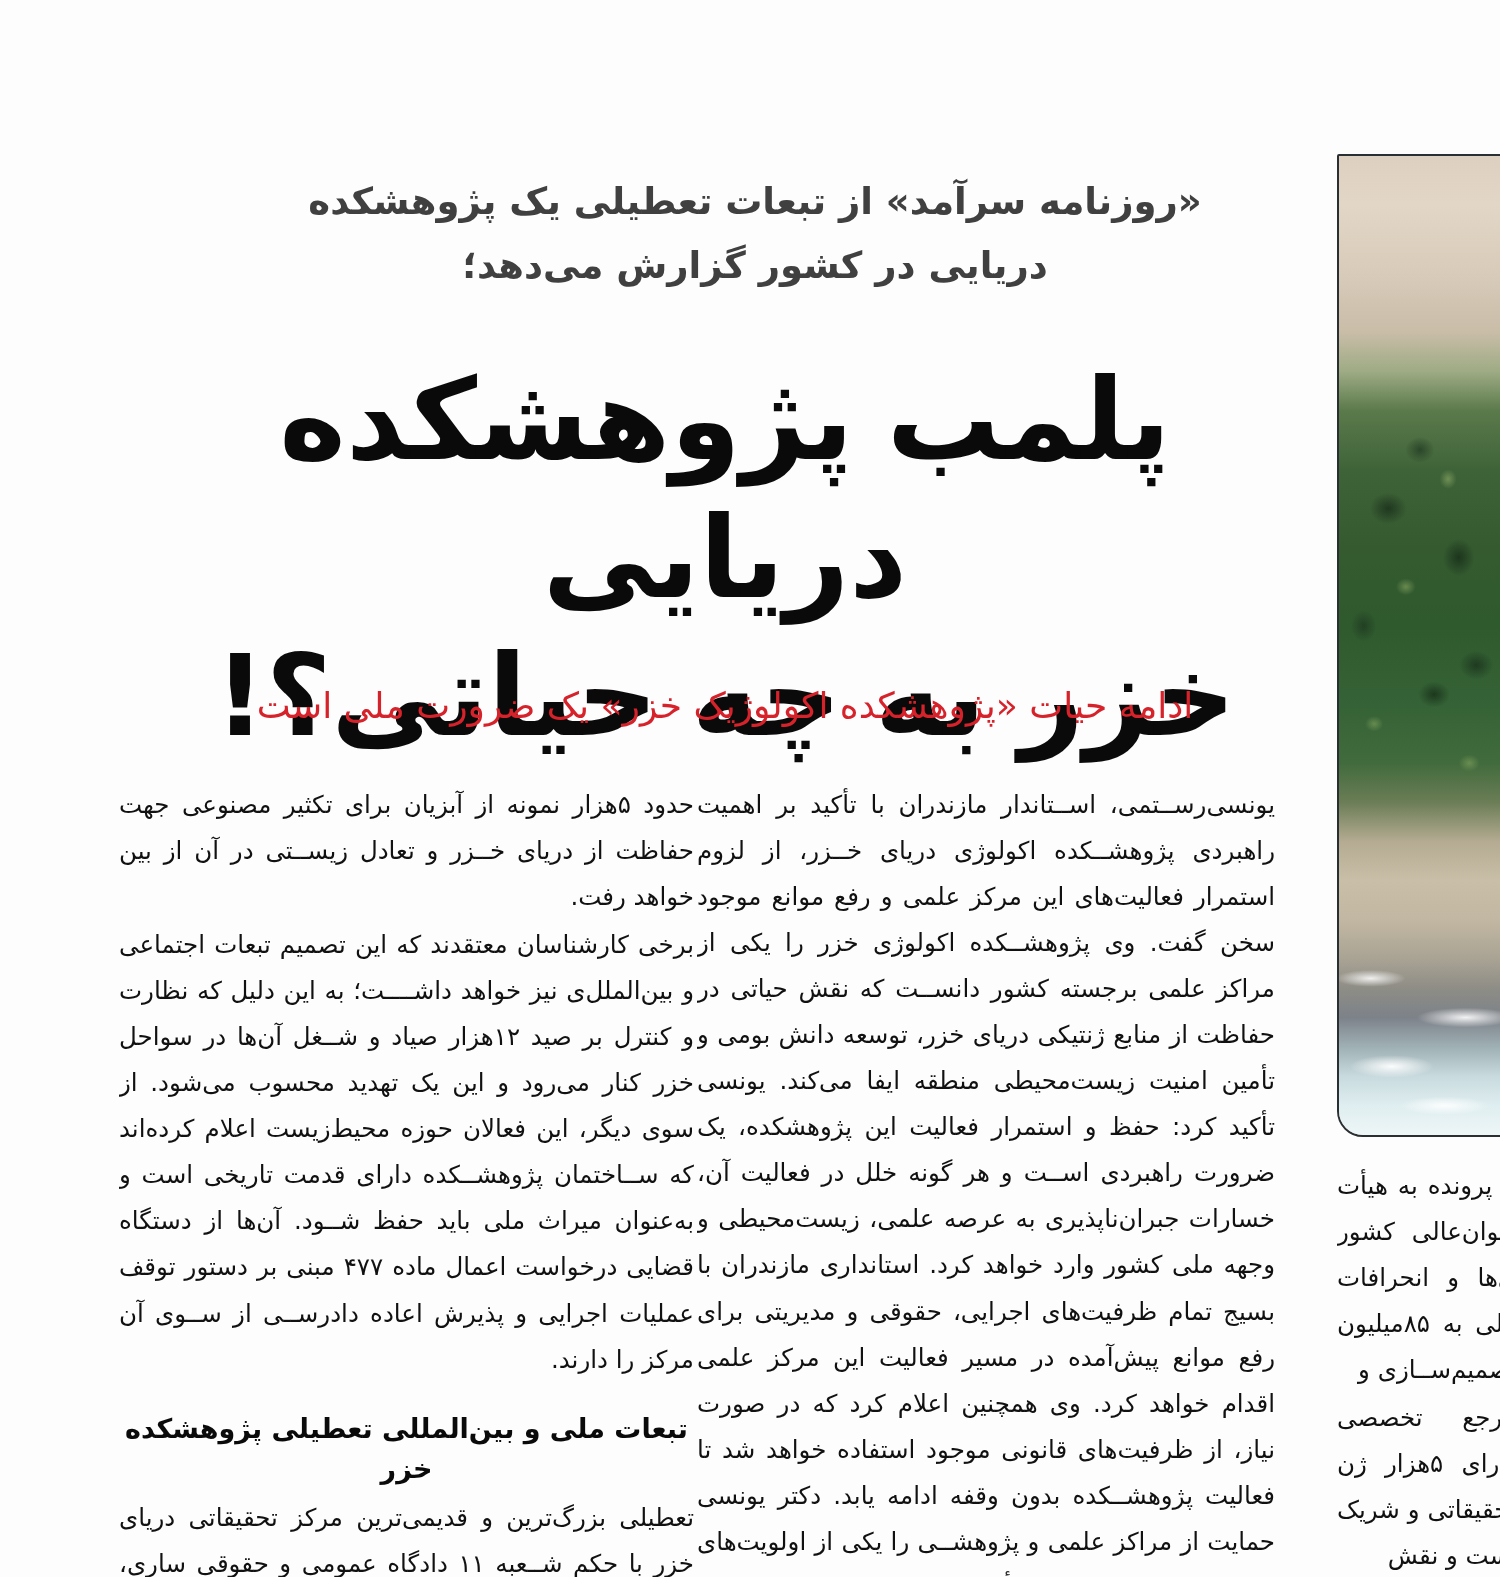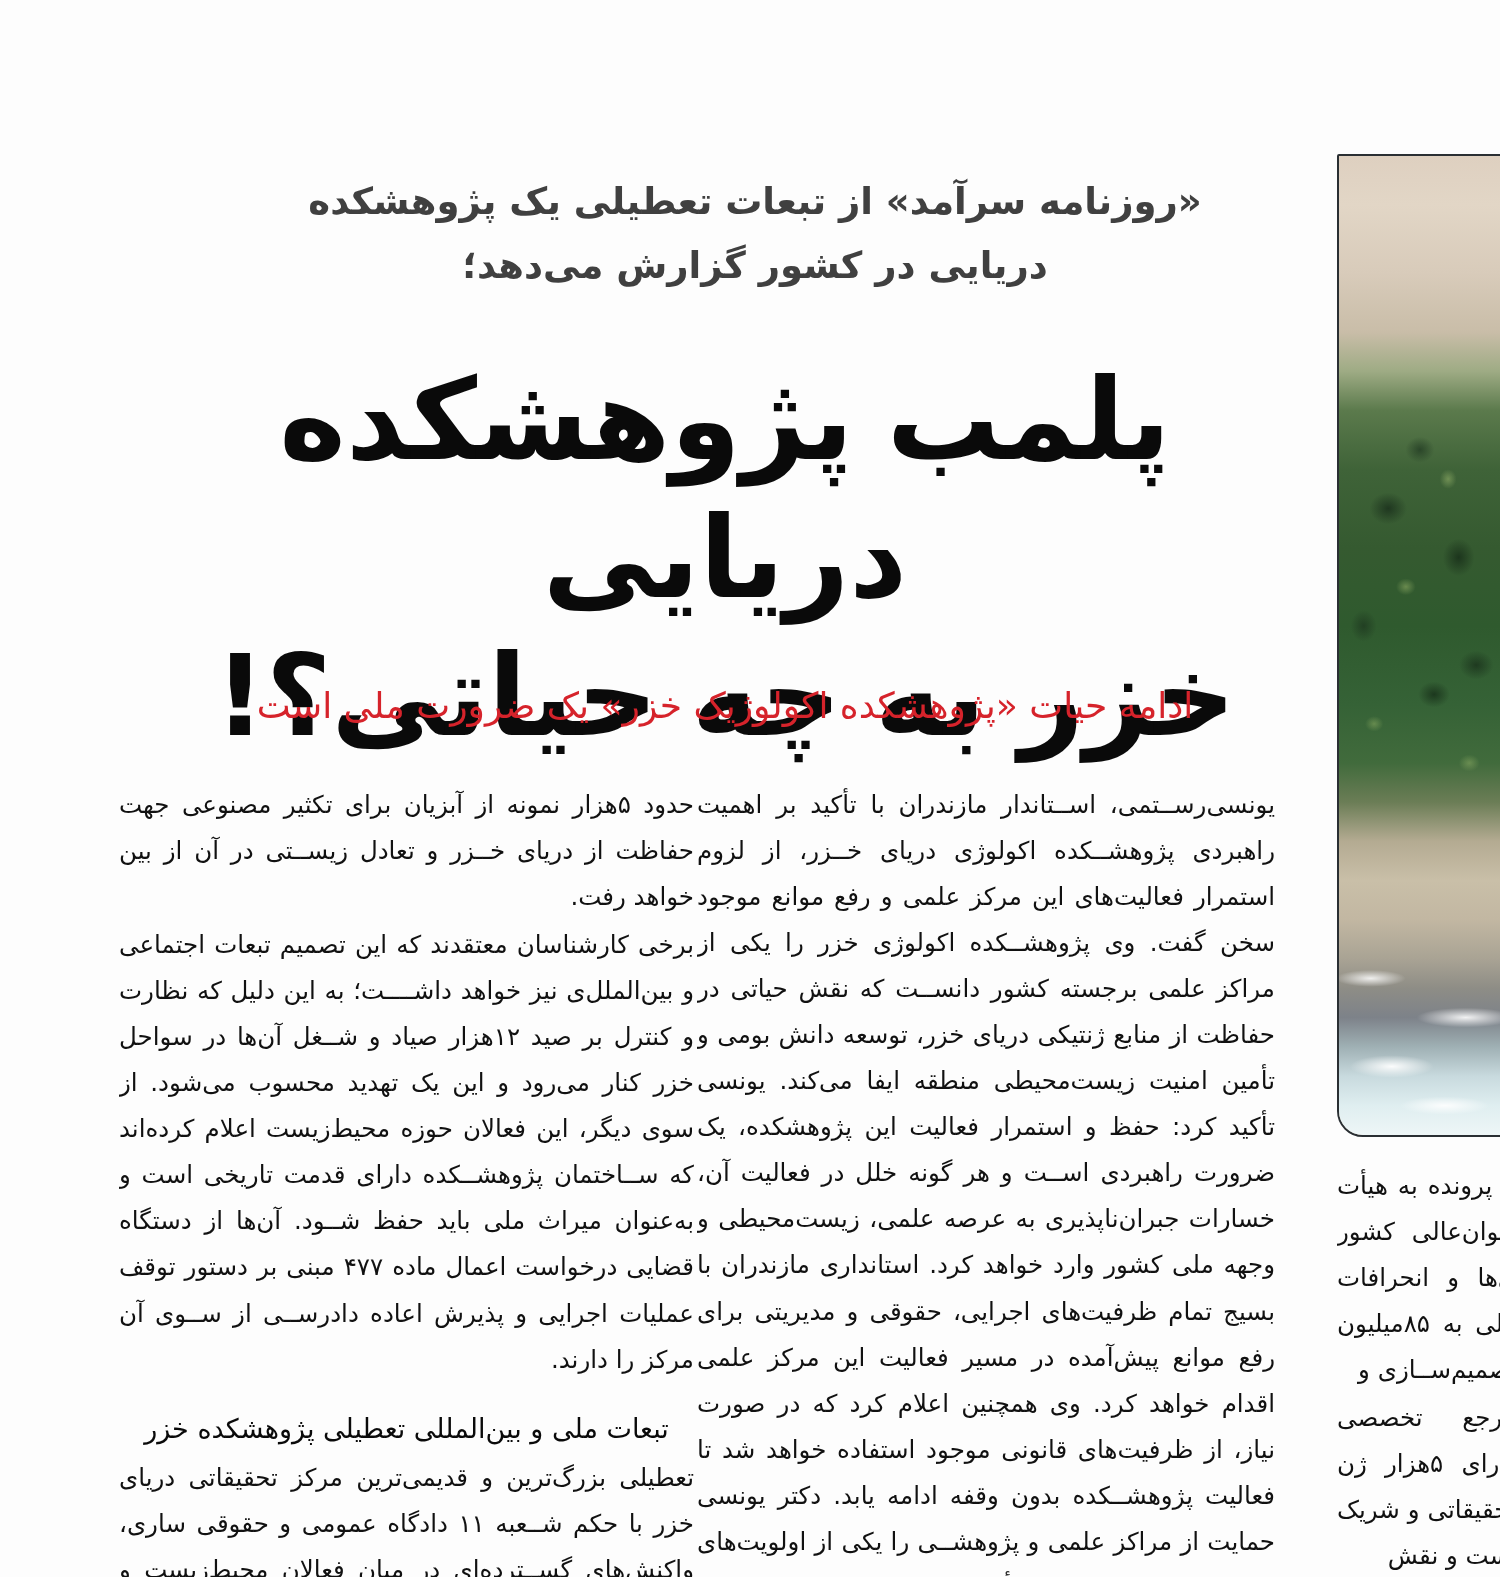--- a/index.html
+++ b/index.html
@@ -142,21 +142,21 @@
   .col p {
     margin: 0 0 2px 0;
     text-align: justify;
   }
 
   .col-left  { left: 112px;  width: 575px; height: 795px; overflow: hidden; margin-left: 7px; }
   .col-mid   { left: 697px;  width: 578px; height: 795px; overflow: hidden; }
   .col-right { left: 1337px; width: 180px; height: 795px; top: 1163px; overflow: hidden; }
 
   .col-sub {
-    font-weight: 400;
+    font-weight: 700;
     font-size: 27px;
     line-height: 1.48;
     text-align: center;
     color: #0a0a0a;
     margin: 26px 0 6px 0;
     letter-spacing: -0.5px;
   }
 
   .col-right {
     font-size: 24.5px;

